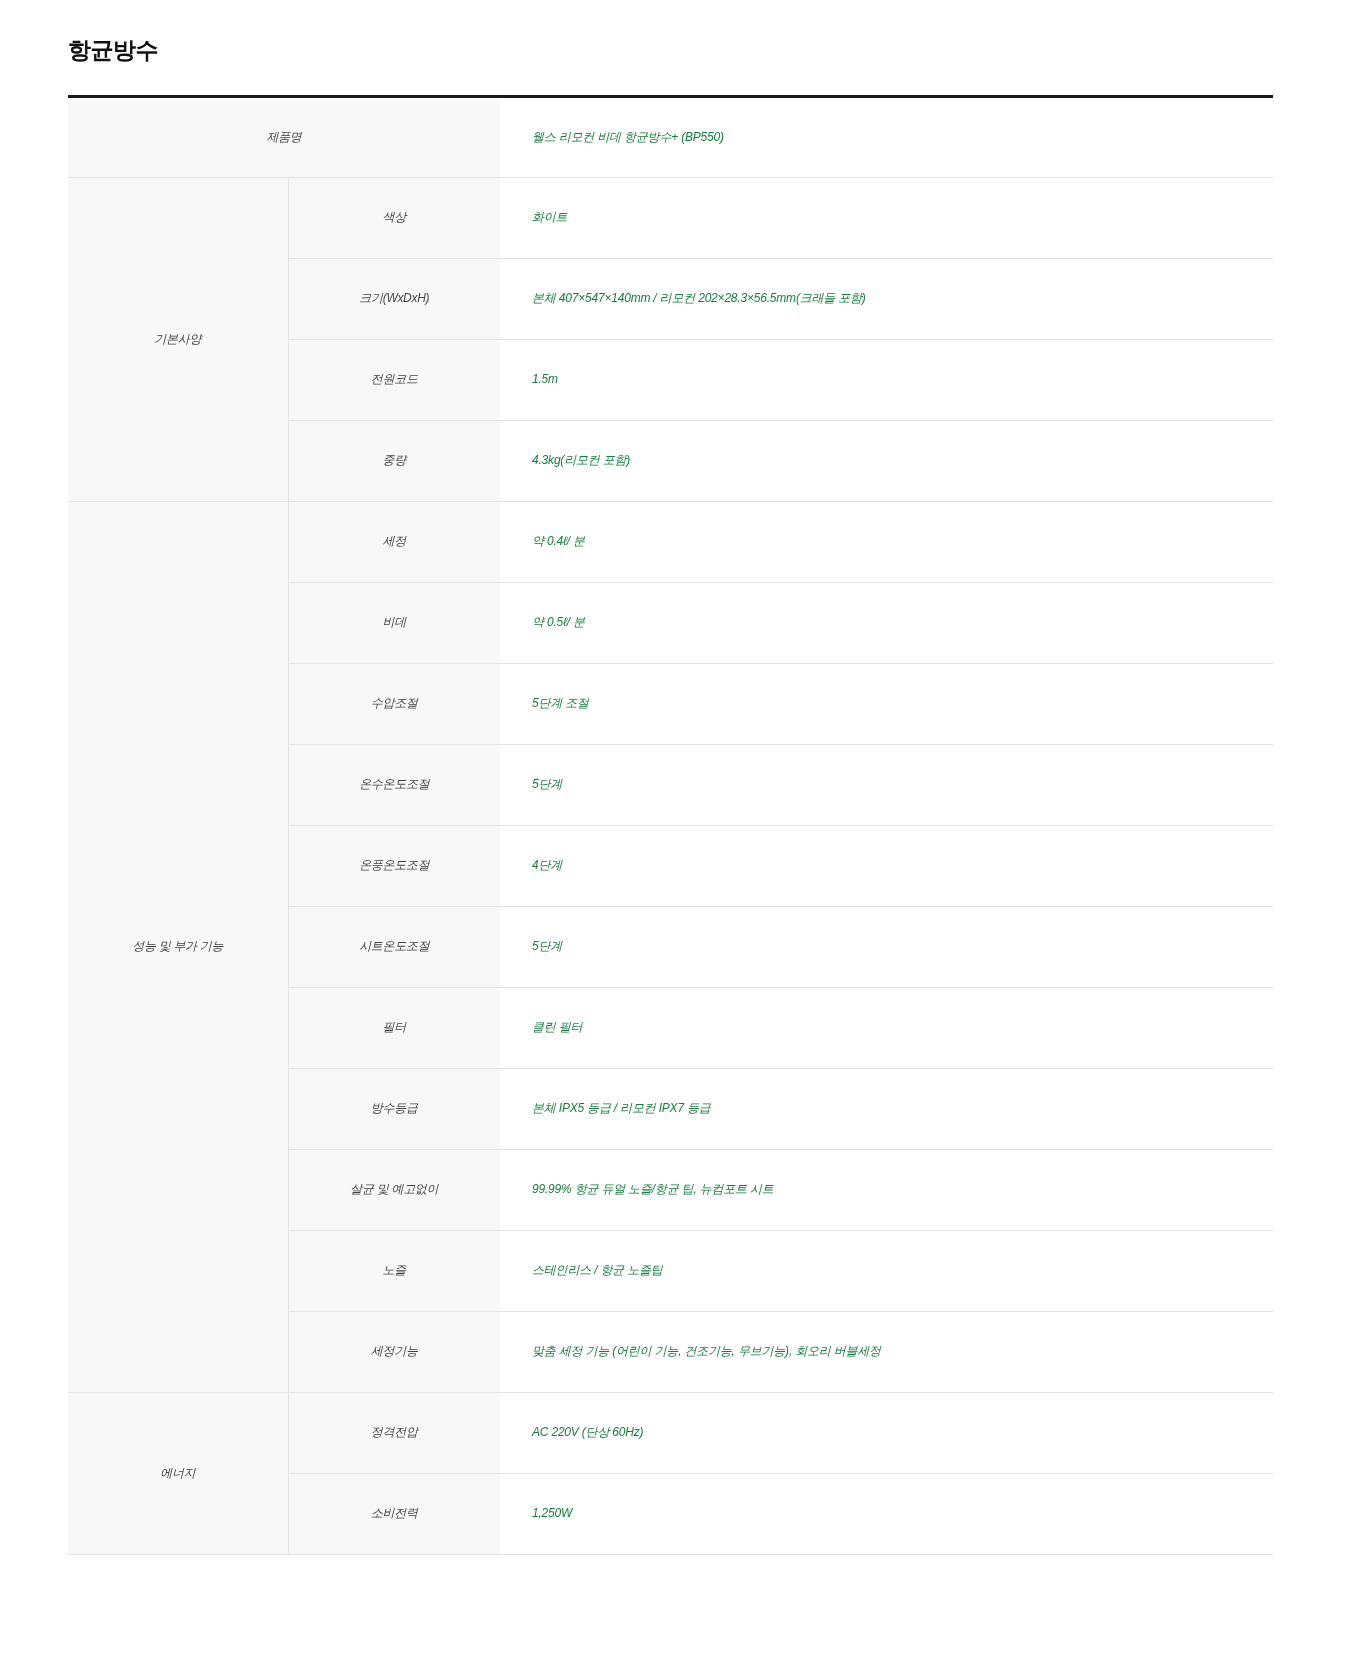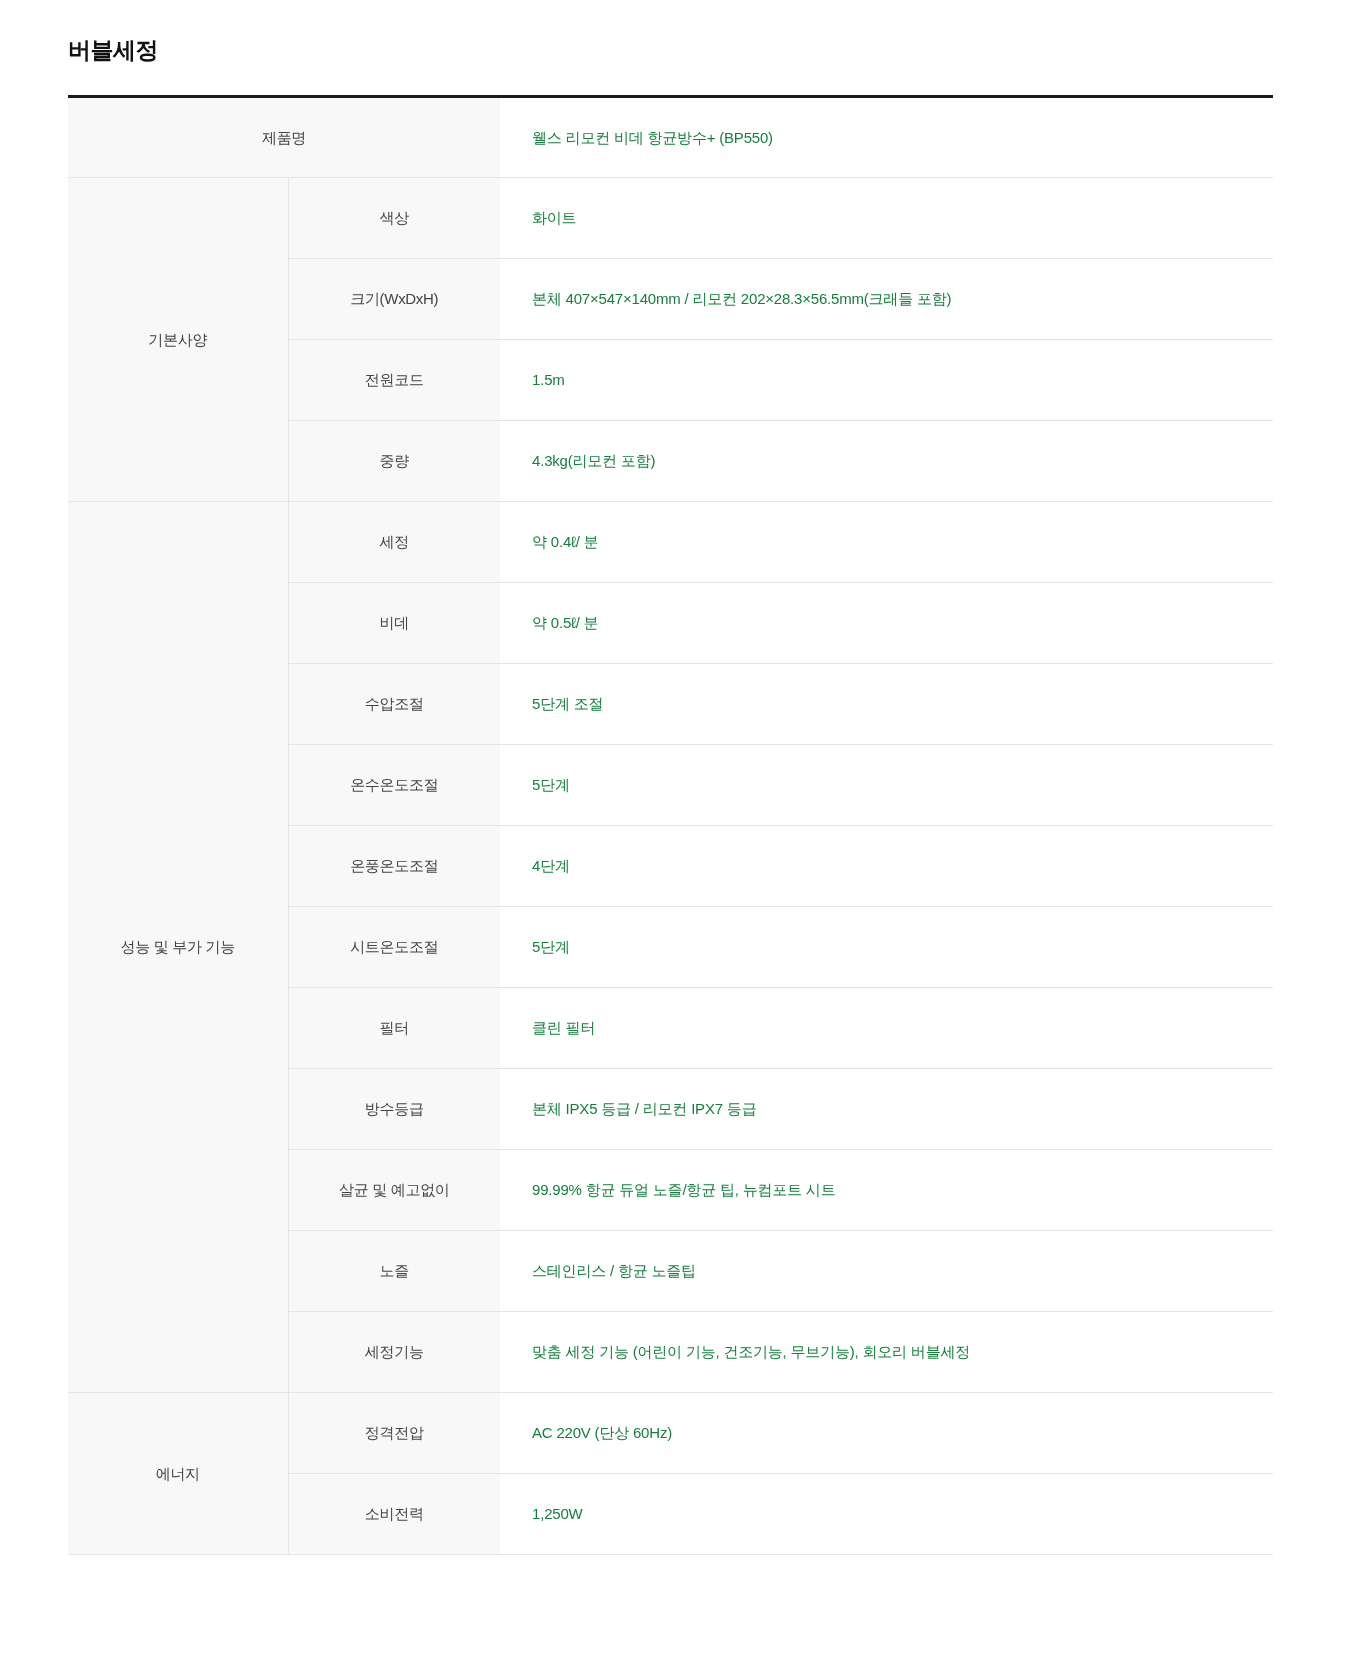--- a/index.html
+++ b/index.html
@@ -31,23 +31,24 @@
     border-collapse: collapse;
     border-top: 3px solid #1a1a1a;
     table-layout: fixed;
   }
   col.c-group { width: 220px; }
   col.c-label { width: 212px; }
   col.c-value { width: 773px; }
   .spec-table td {
     height: 81px;
     border-bottom: 1px solid #e5e5e5;
-    font-size: 15px;
+    font-size: 12px;
     line-height: 1.4;
     vertical-align: middle;
+    font-style: italic;
   }
   td.cell-group {
     background: #f8f8f8;
     border-right: 1px solid #e5e5e5;
     text-align: center;
     color: #404040;
     letter-spacing: -0.3px;
   }
   td.cell-label {
     background: #f8f8f8;
@@ -83,21 +84,21 @@
     margin: 0 12px 0 5px;
     flex: 0 0 auto;
   }
 </style>
 </head>
 <body>
 
 <div class="page">
   <div class="content">
 
-    <h2 class="section-title">버블세정</h2>
+    <h2 class="section-title">항균방수</h2>
 
     <table class="spec-table">
       <colgroup>
         <col class="c-group">
           <col class="c-label">
           <col class="c-value">
       </colgroup>
       <tbody>
 
         <tr>

